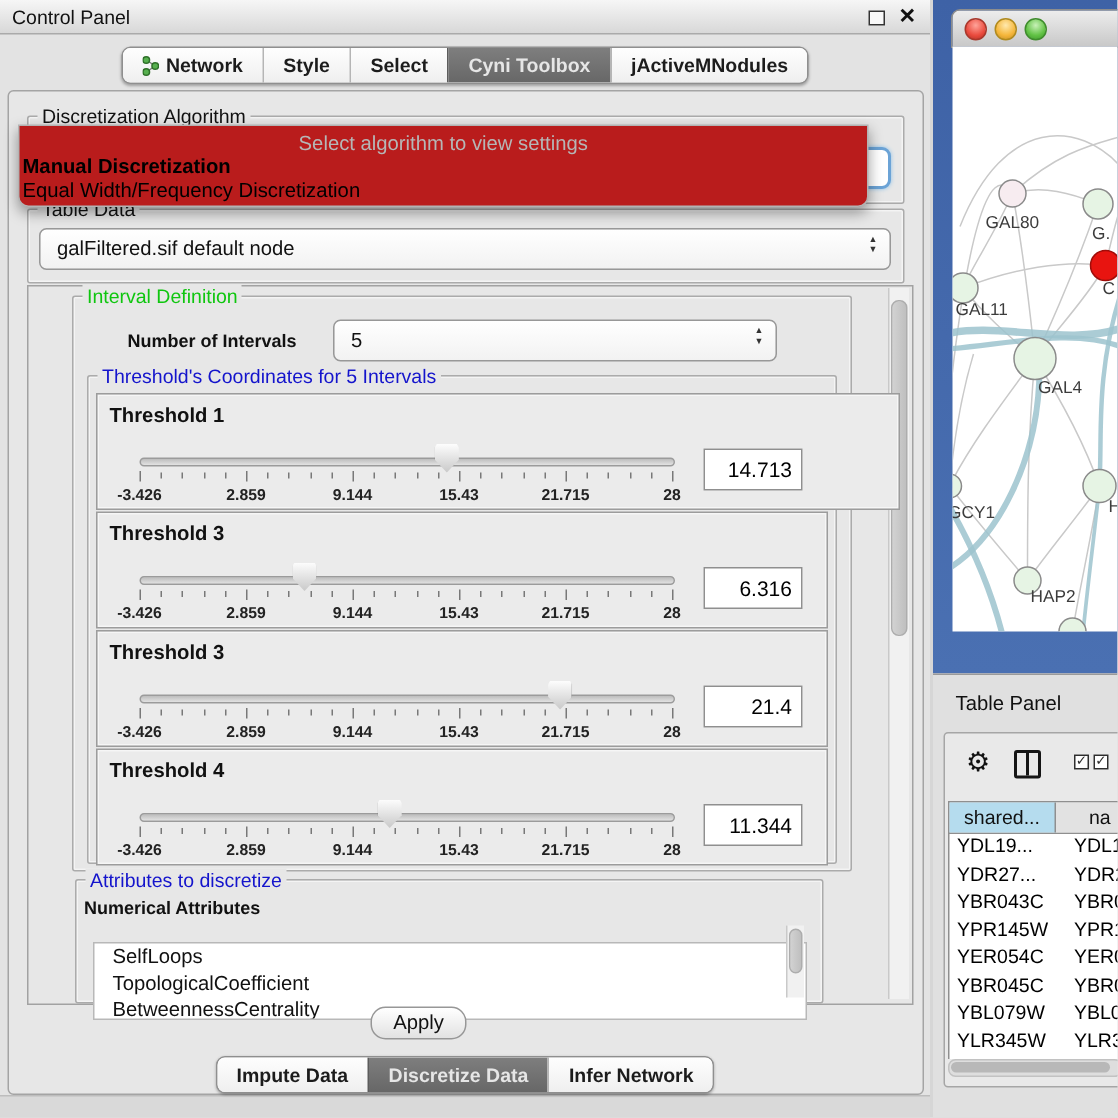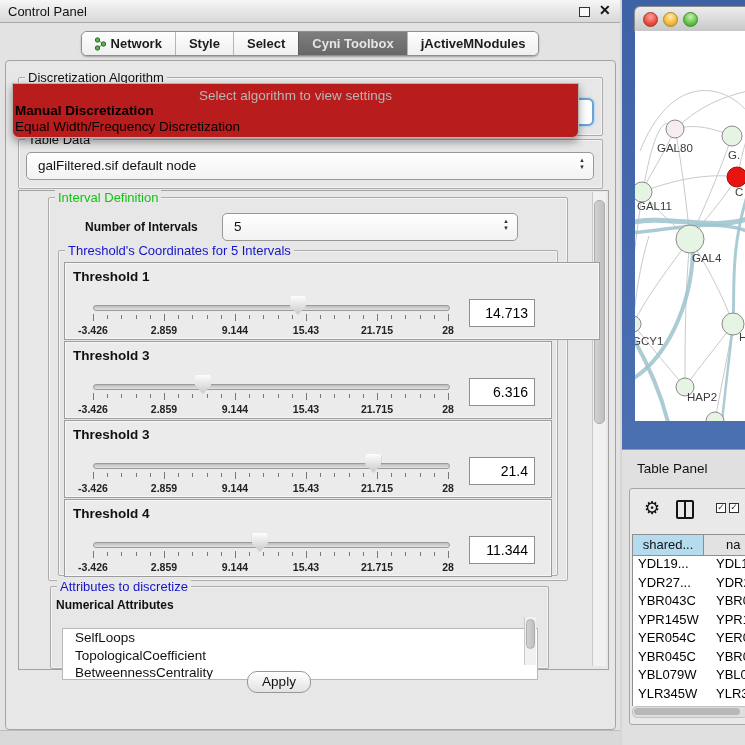--- a/index.html
+++ b/index.html
@@ -342,20 +342,33 @@
       <div class="attr-item">TopologicalCoefficient</div>
       <div class="attr-item">BetweennessCentrality</div>
     </div>
   <div class="vscroll" style="left:524px;top:617px;width:11px;height:48px;">
     <div class="vthumb" style="left:1px;top:2px;width:7px;height:28px;"></div>
   </div>
 
   <div class="apply-btn">Apply</div>
 
   <div class="strip-bottom-left"></div>
+  <div class="tabbar" id="bottom-tabbar">
+    <div class="seg" id="bottom-seg">
+        <div class="tab">
+          <span>Impute Data</span>
+        </div>
+        <div class="tab active">
+          <span>Discretize Data</span>
+        </div>
+        <div class="tab">
+          <span>Infer Network</span>
+        </div>
+      </div>
+  </div>
 </div>
 
 <div id="network-window">
   <div class="nw-titlebar">
     <span class="light red"></span>
     <span class="light yellow"></span>
     <span class="light green"></span>
   </div>
   <div class="nw-canvas">
     <svg id="net-svg" width="110" height="390" viewBox="0 0 110 390">

